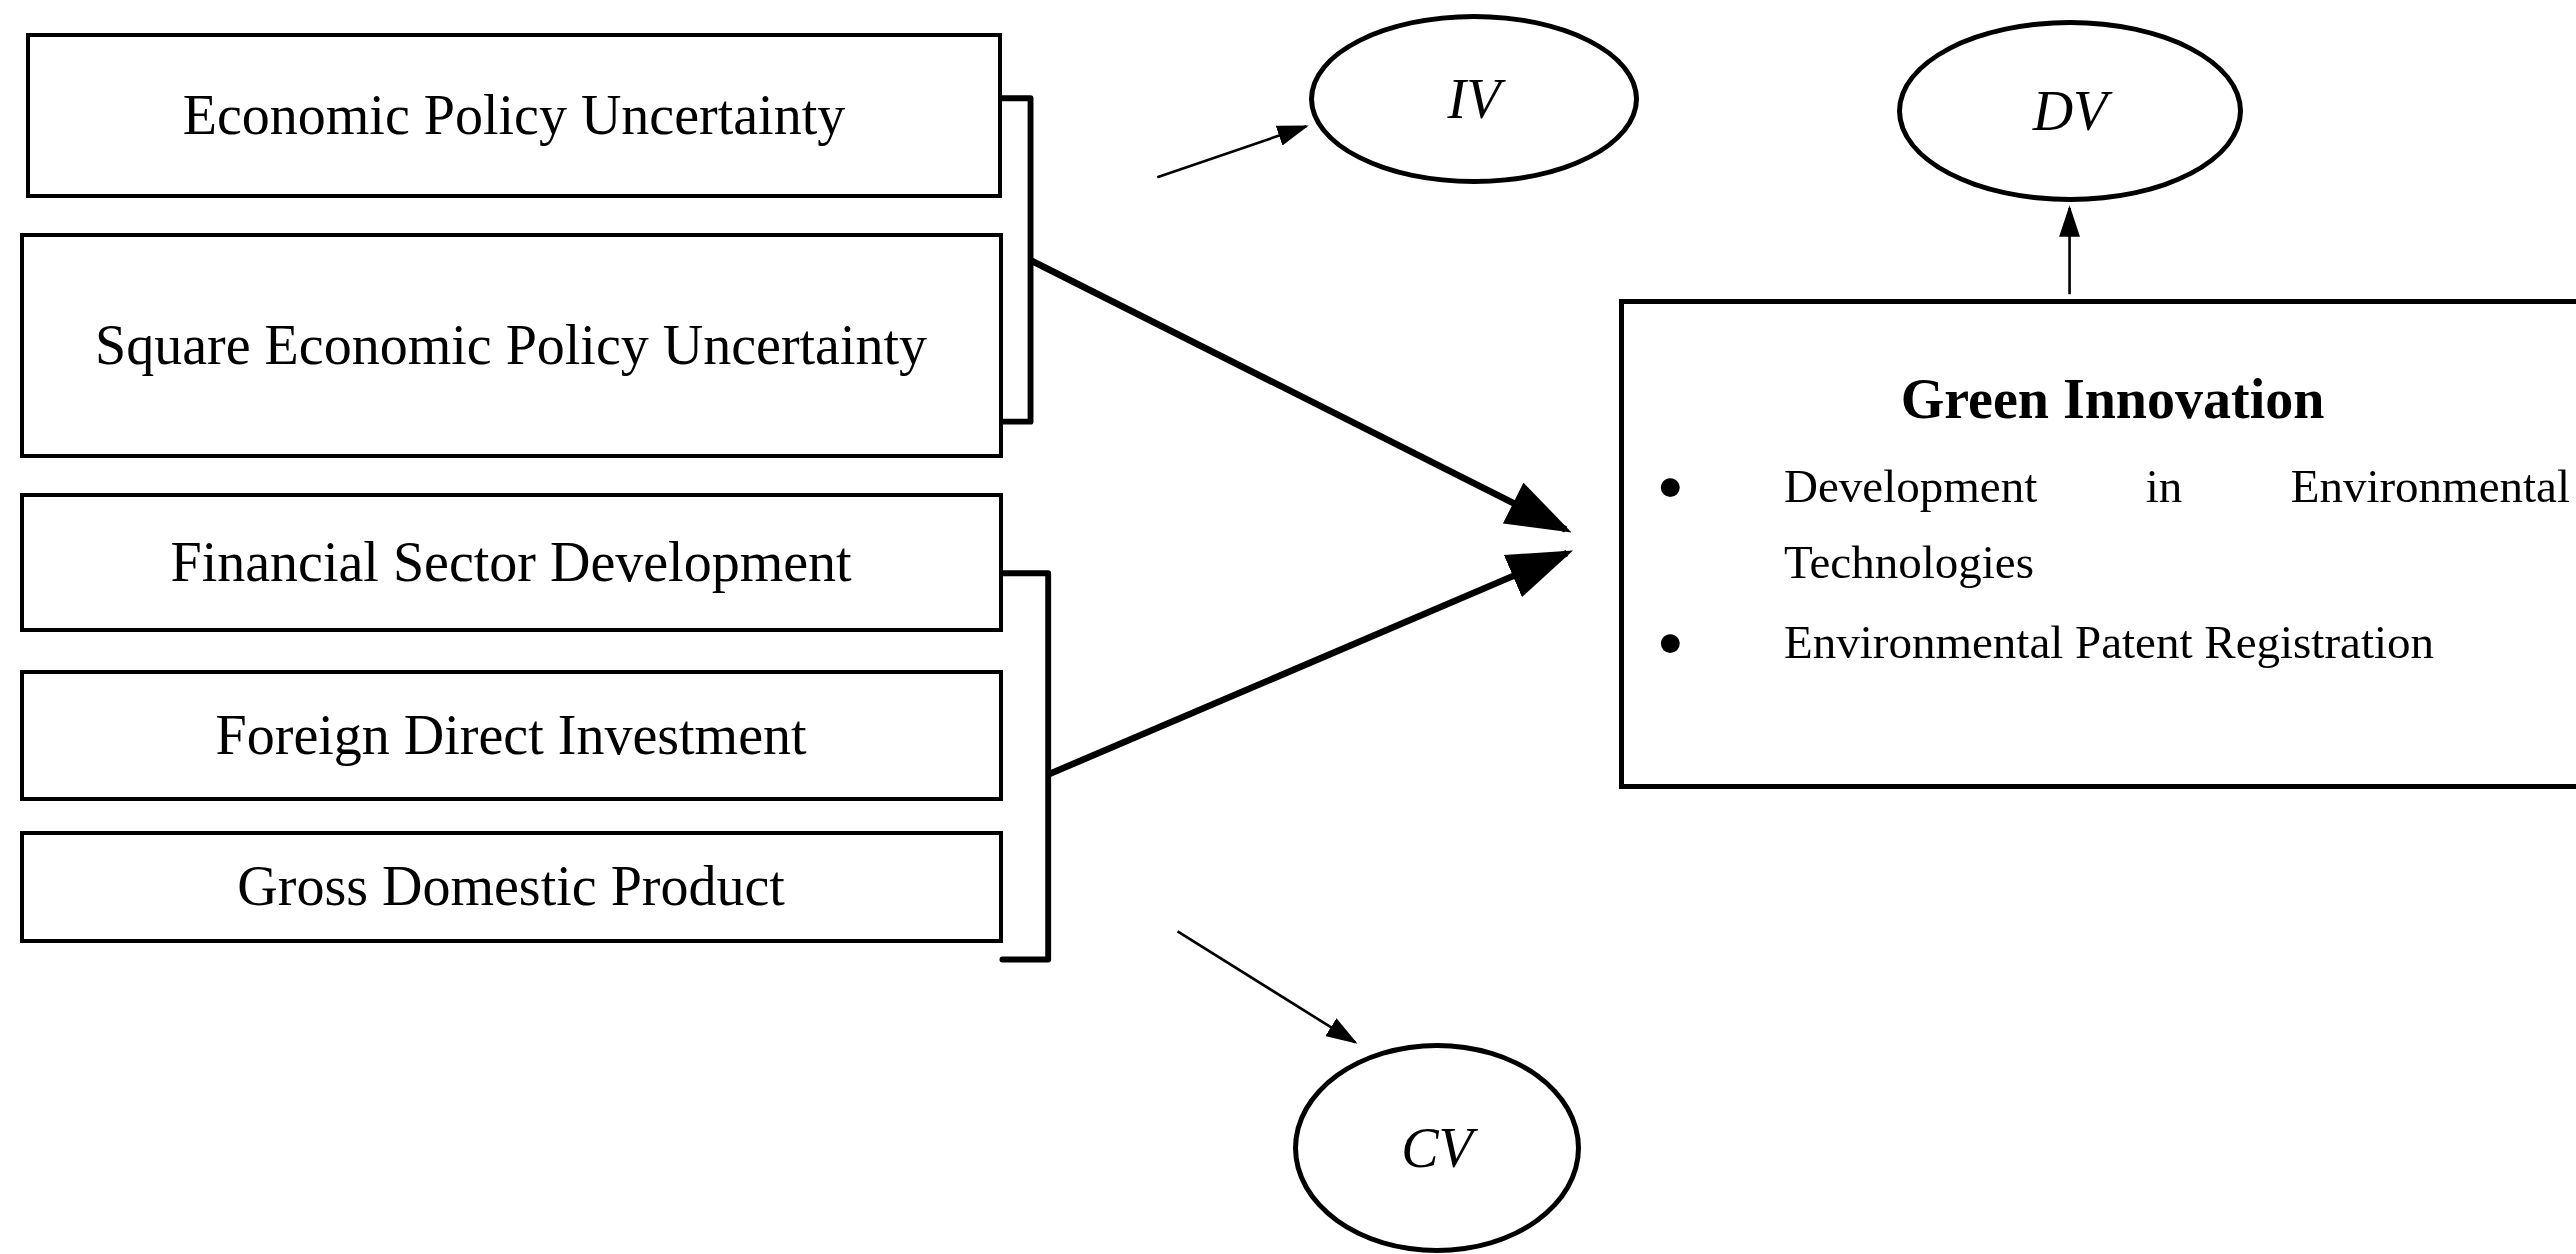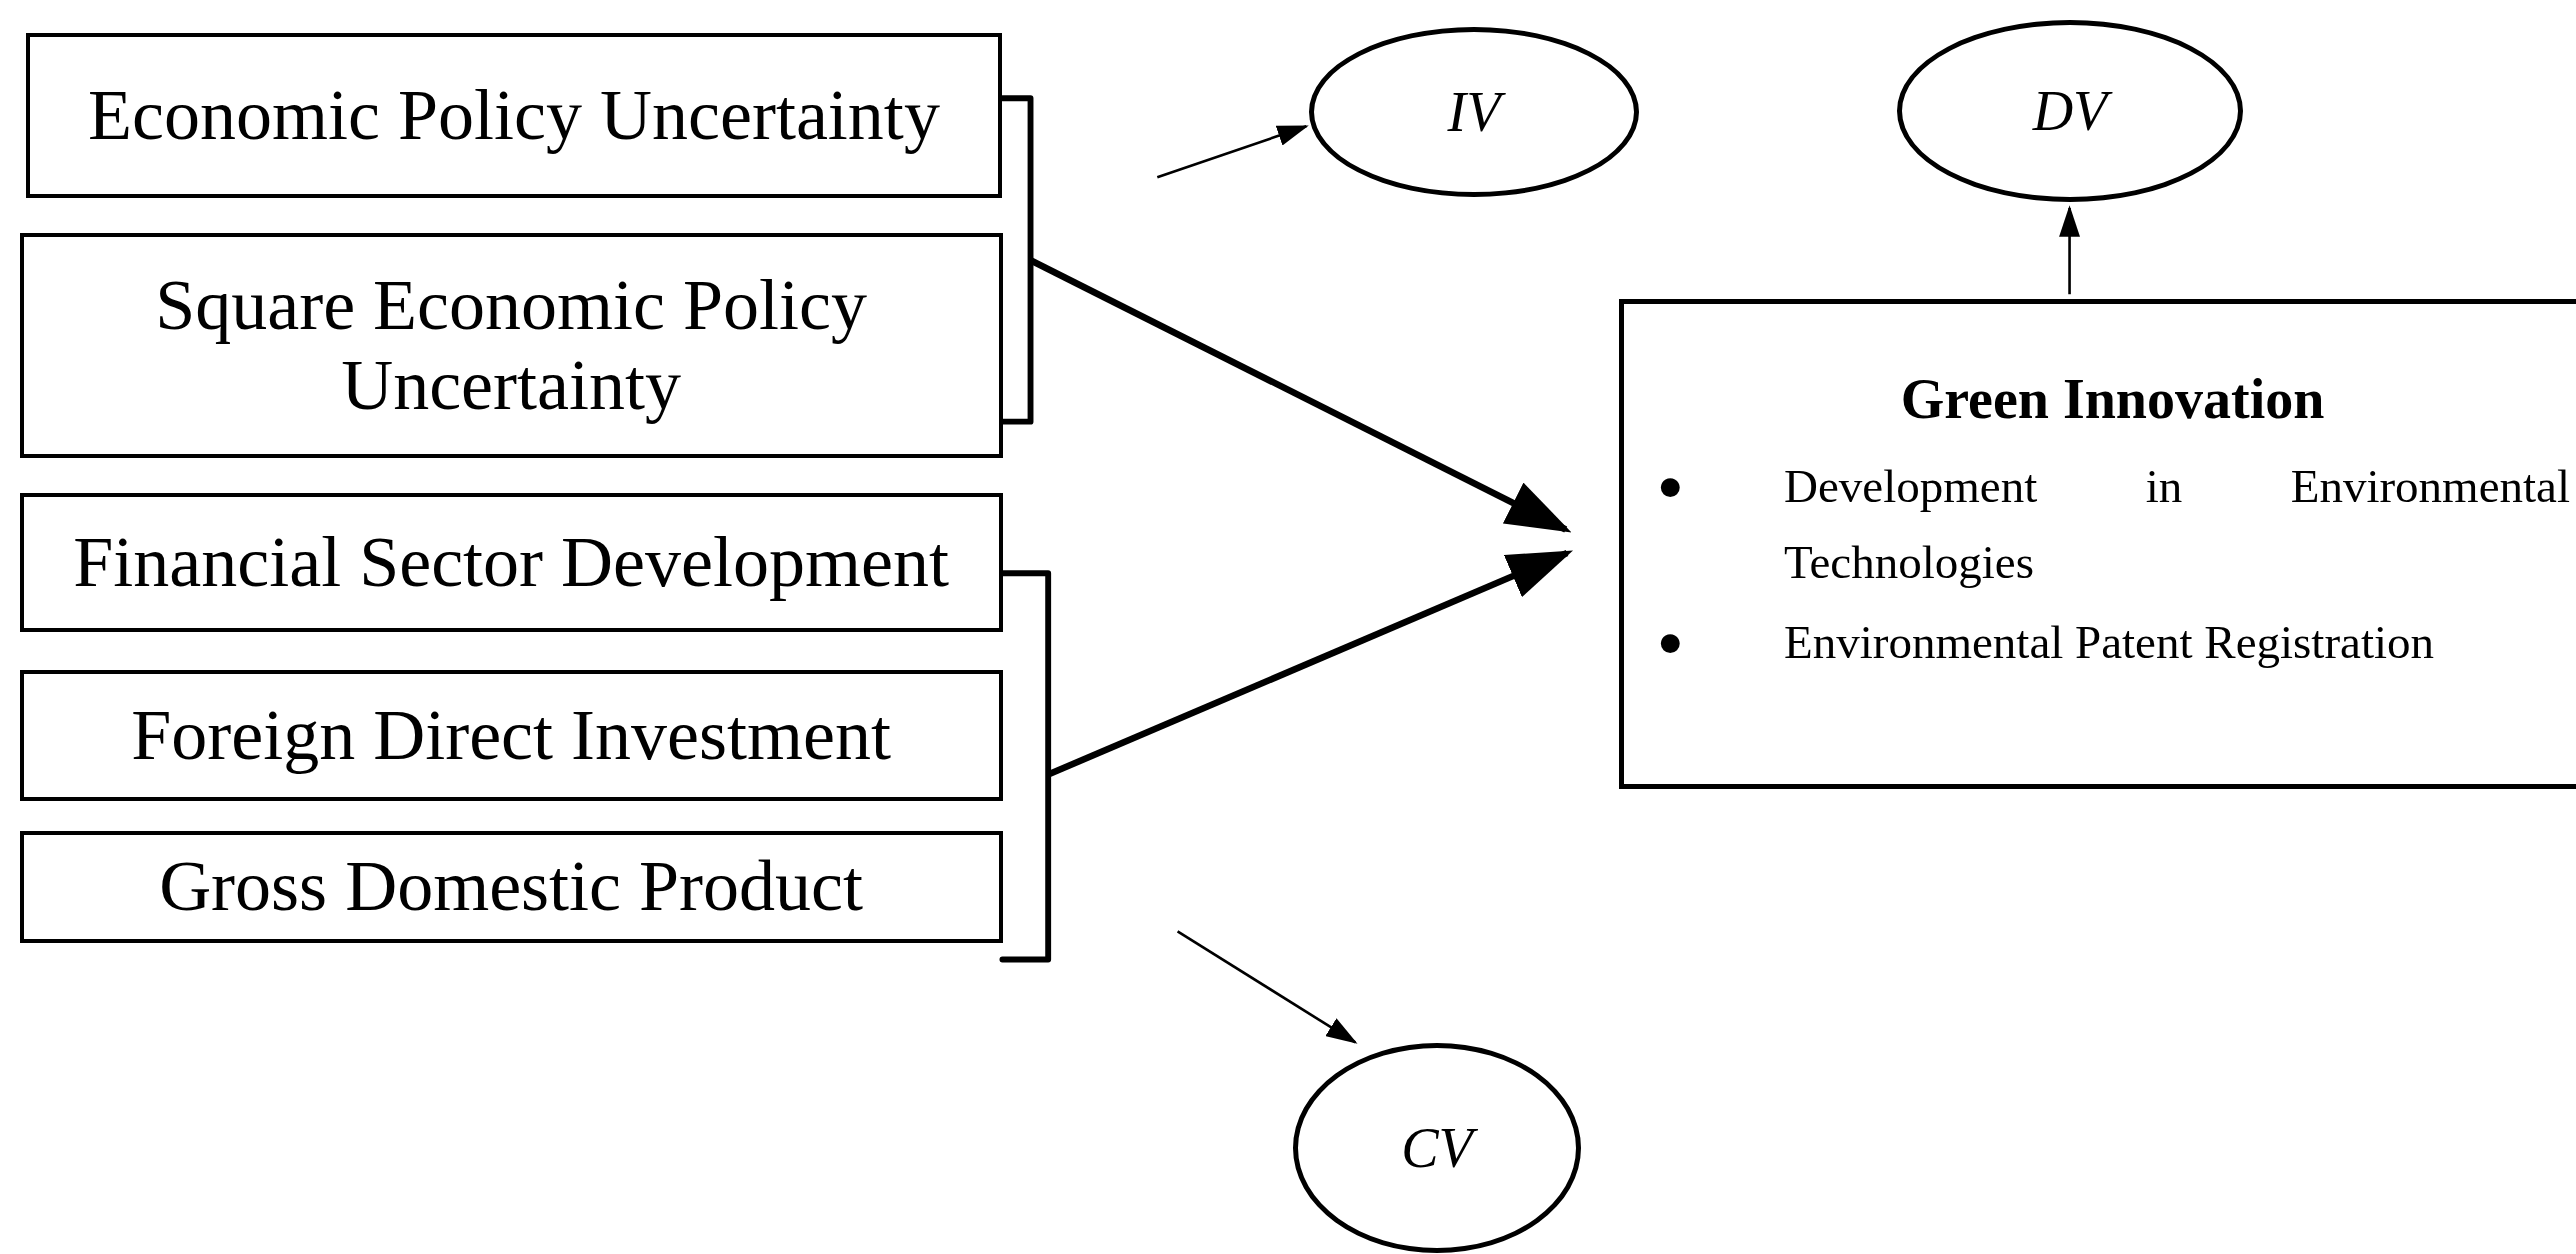--- a/index.html
+++ b/index.html
@@ -28,21 +28,21 @@
   }
   .pbox {
     position: absolute;
     box-sizing: border-box;
     border: 4.6px solid #000000;
     background: #ffffff;
     display: flex;
     align-items: center;
     justify-content: center;
     text-align: center;
-    font-size: 72px;
+    font-size: 56px;
     line-height: 1.1;
   }
   .ellipse {
     position: absolute;
     box-sizing: border-box;
     border: 5.9px solid #000000;
     border-radius: 50%;
     background: #ffffff;
     display: flex;
     align-items: center;
@@ -136,21 +136,21 @@
   </div>
 
   <div class="pbox" style="left:19.6px; top:493px; width:983px; height:139px;">
     <span>Financial Sector Development</span>
   </div>
 
   <div class="pbox" style="left:19.6px; top:831px; width:983px; height:112px;">
     <span>Gross Domestic Product</span>
   </div>
 
-  <div class="ellipse" style="left:1309px; top:27px; width:330px; height:170px;">
+  <div class="ellipse" style="left:1309px; top:14px; width:330px; height:170px;">
     <span>IV</span>
   </div>
 
   <div class="ellipse" style="left:1897px; top:19.6px; width:346px; height:182px;">
     <span>DV</span>
   </div>
 
   <div class="ellipse" style="left:1293px; top:1043px; width:288px; height:210px;">
     <span>CV</span>
   </div>

